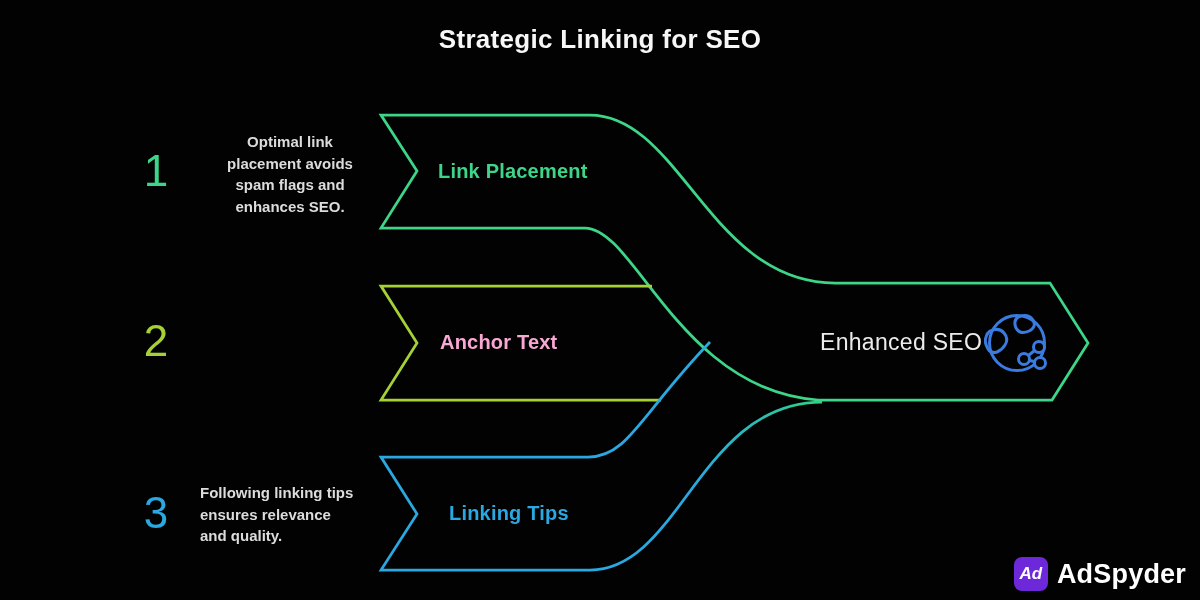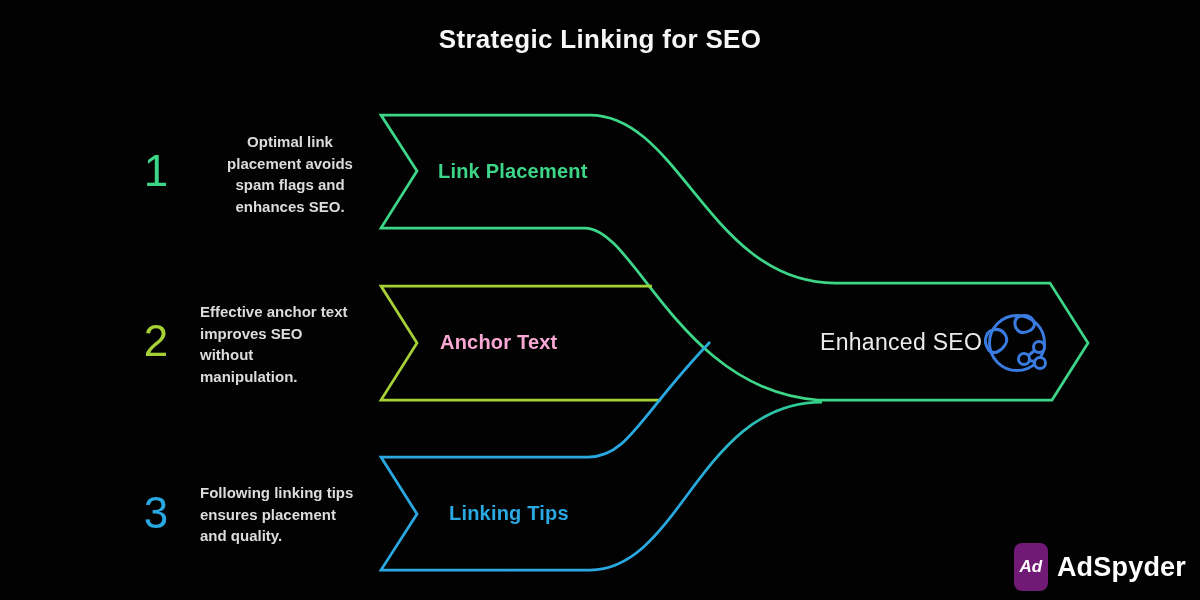--- a/index.html
+++ b/index.html
@@ -36,21 +36,21 @@
   .label-3{left:440px;top:502px;}
   .result-label{
     position:absolute;left:820px;top:329px;
     font-size:23px;font-weight:400;color:#ebebeb;letter-spacing:.3px;
   }
   .logo{
     position:absolute;right:14px;bottom:9px;
     display:flex;align-items:center;gap:9px;
   }
   .logo-badge{
-    width:34px;height:48px;border-radius:8px;background:#701a75;
+    width:34px;height:34px;border-radius:8px;background:#6d28d9;
     display:flex;align-items:center;justify-content:center;
     color:#ffffff;font-size:17px;font-weight:700;font-style:italic;
   }
   .logo-name{font-size:27px;font-weight:700;color:#ffffff;letter-spacing:.2px;}
 </style>
 </head>
 <body>
 
 <div class="stage">
 
@@ -85,32 +85,26 @@
   <div class="step-number num-1" style="color: rgb(61, 214, 137);">1</div>
   <div class="step-desc desc-1">
     <span>Optimal link</span>
     <span>placement avoids</span>
     <span>spam flags and</span>
     <span>enhances SEO.</span>
   </div>
   <div class="banner-label label-1" style="color: rgb(61, 214, 137);">Link Placement</div>
 
   <div class="step-number num-2" style="color: rgb(166, 209, 54);">2</div>
-  <div class="step-desc desc-2">
-    <span>Effective anchor text</span>
-    <span>improves SEO</span>
-    <span>without</span>
-    <span>manipulation.</span>
-  </div>
   <div class="banner-label label-2" style="color: #f9a8d4;">Anchor Text</div>
 
   <div class="step-number num-3" style="color: rgb(41, 168, 226);">3</div>
   <div class="step-desc desc-3">
     <span>Following linking tips</span>
-    <span>ensures placement</span>
+    <span>ensures relevance</span>
     <span>and quality.</span>
   </div>
   <div class="banner-label label-3" style="color: rgb(41, 168, 226); margin-left: 9px;">Linking Tips</div>
 
   <div class="result-label">Enhanced SEO</div>
 
   <div class="logo">
     <div class="logo-badge">Ad</div>
     <div class="logo-name">AdSpyder</div>
   </div>

